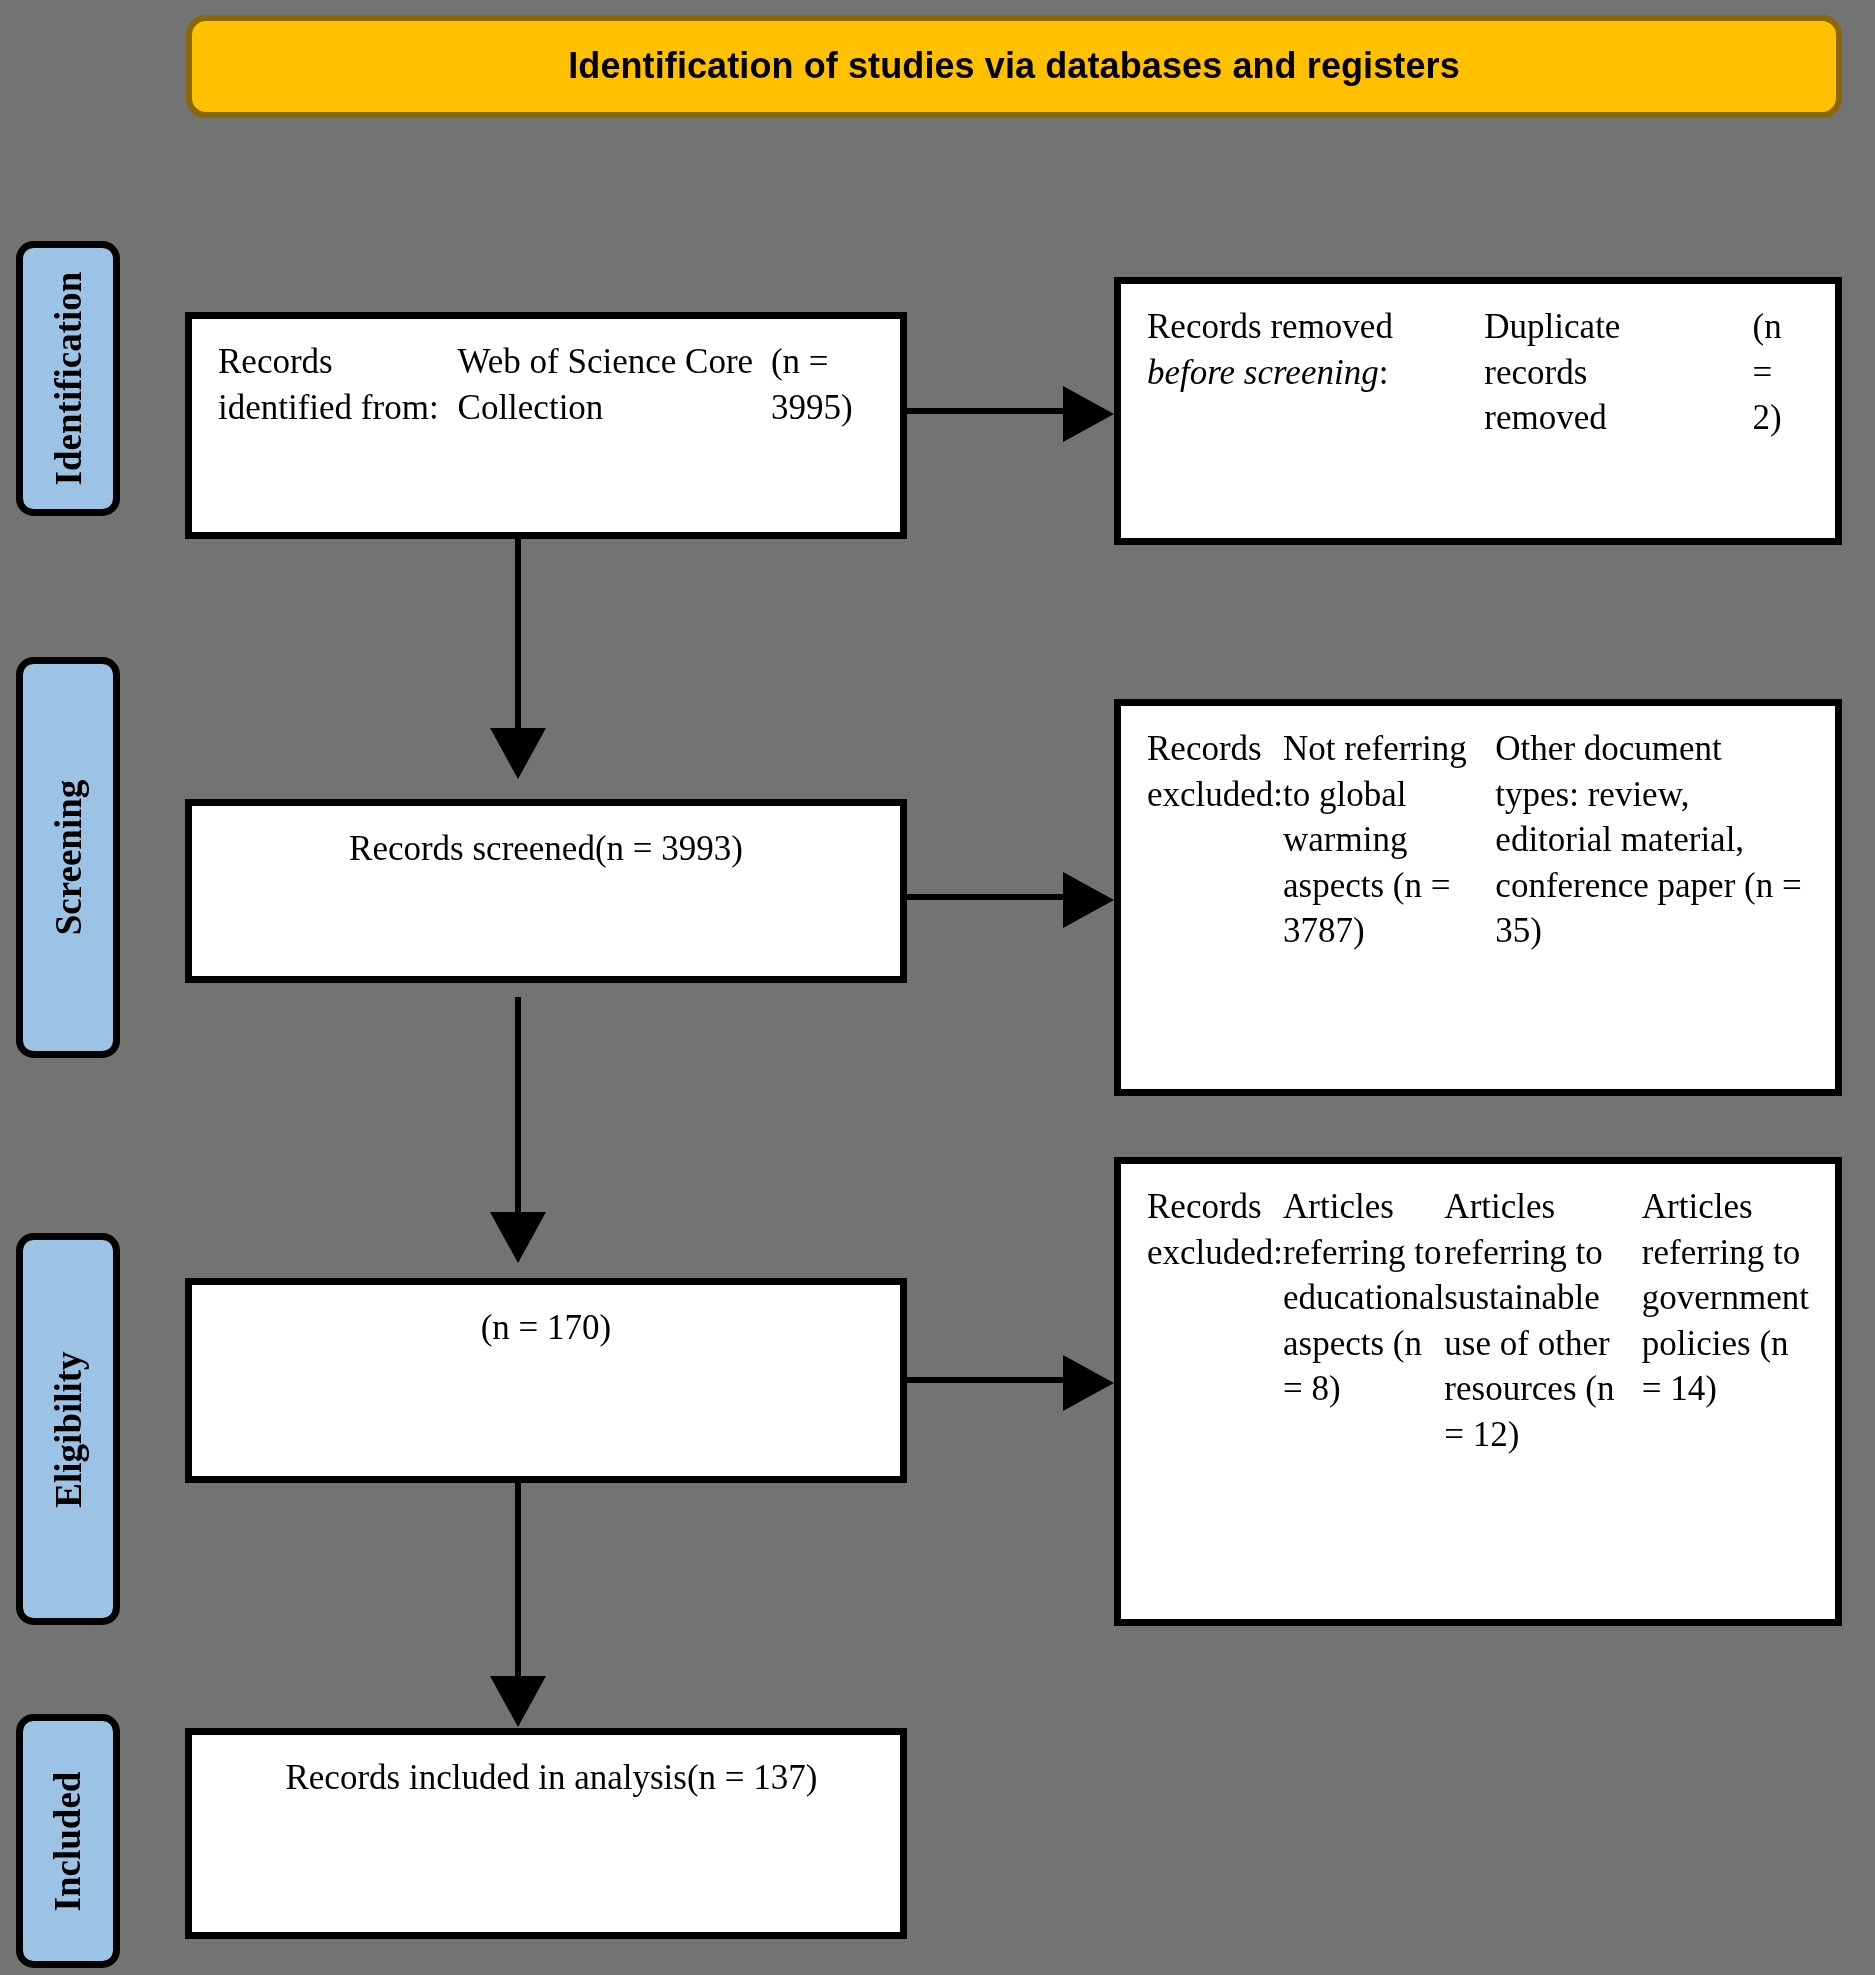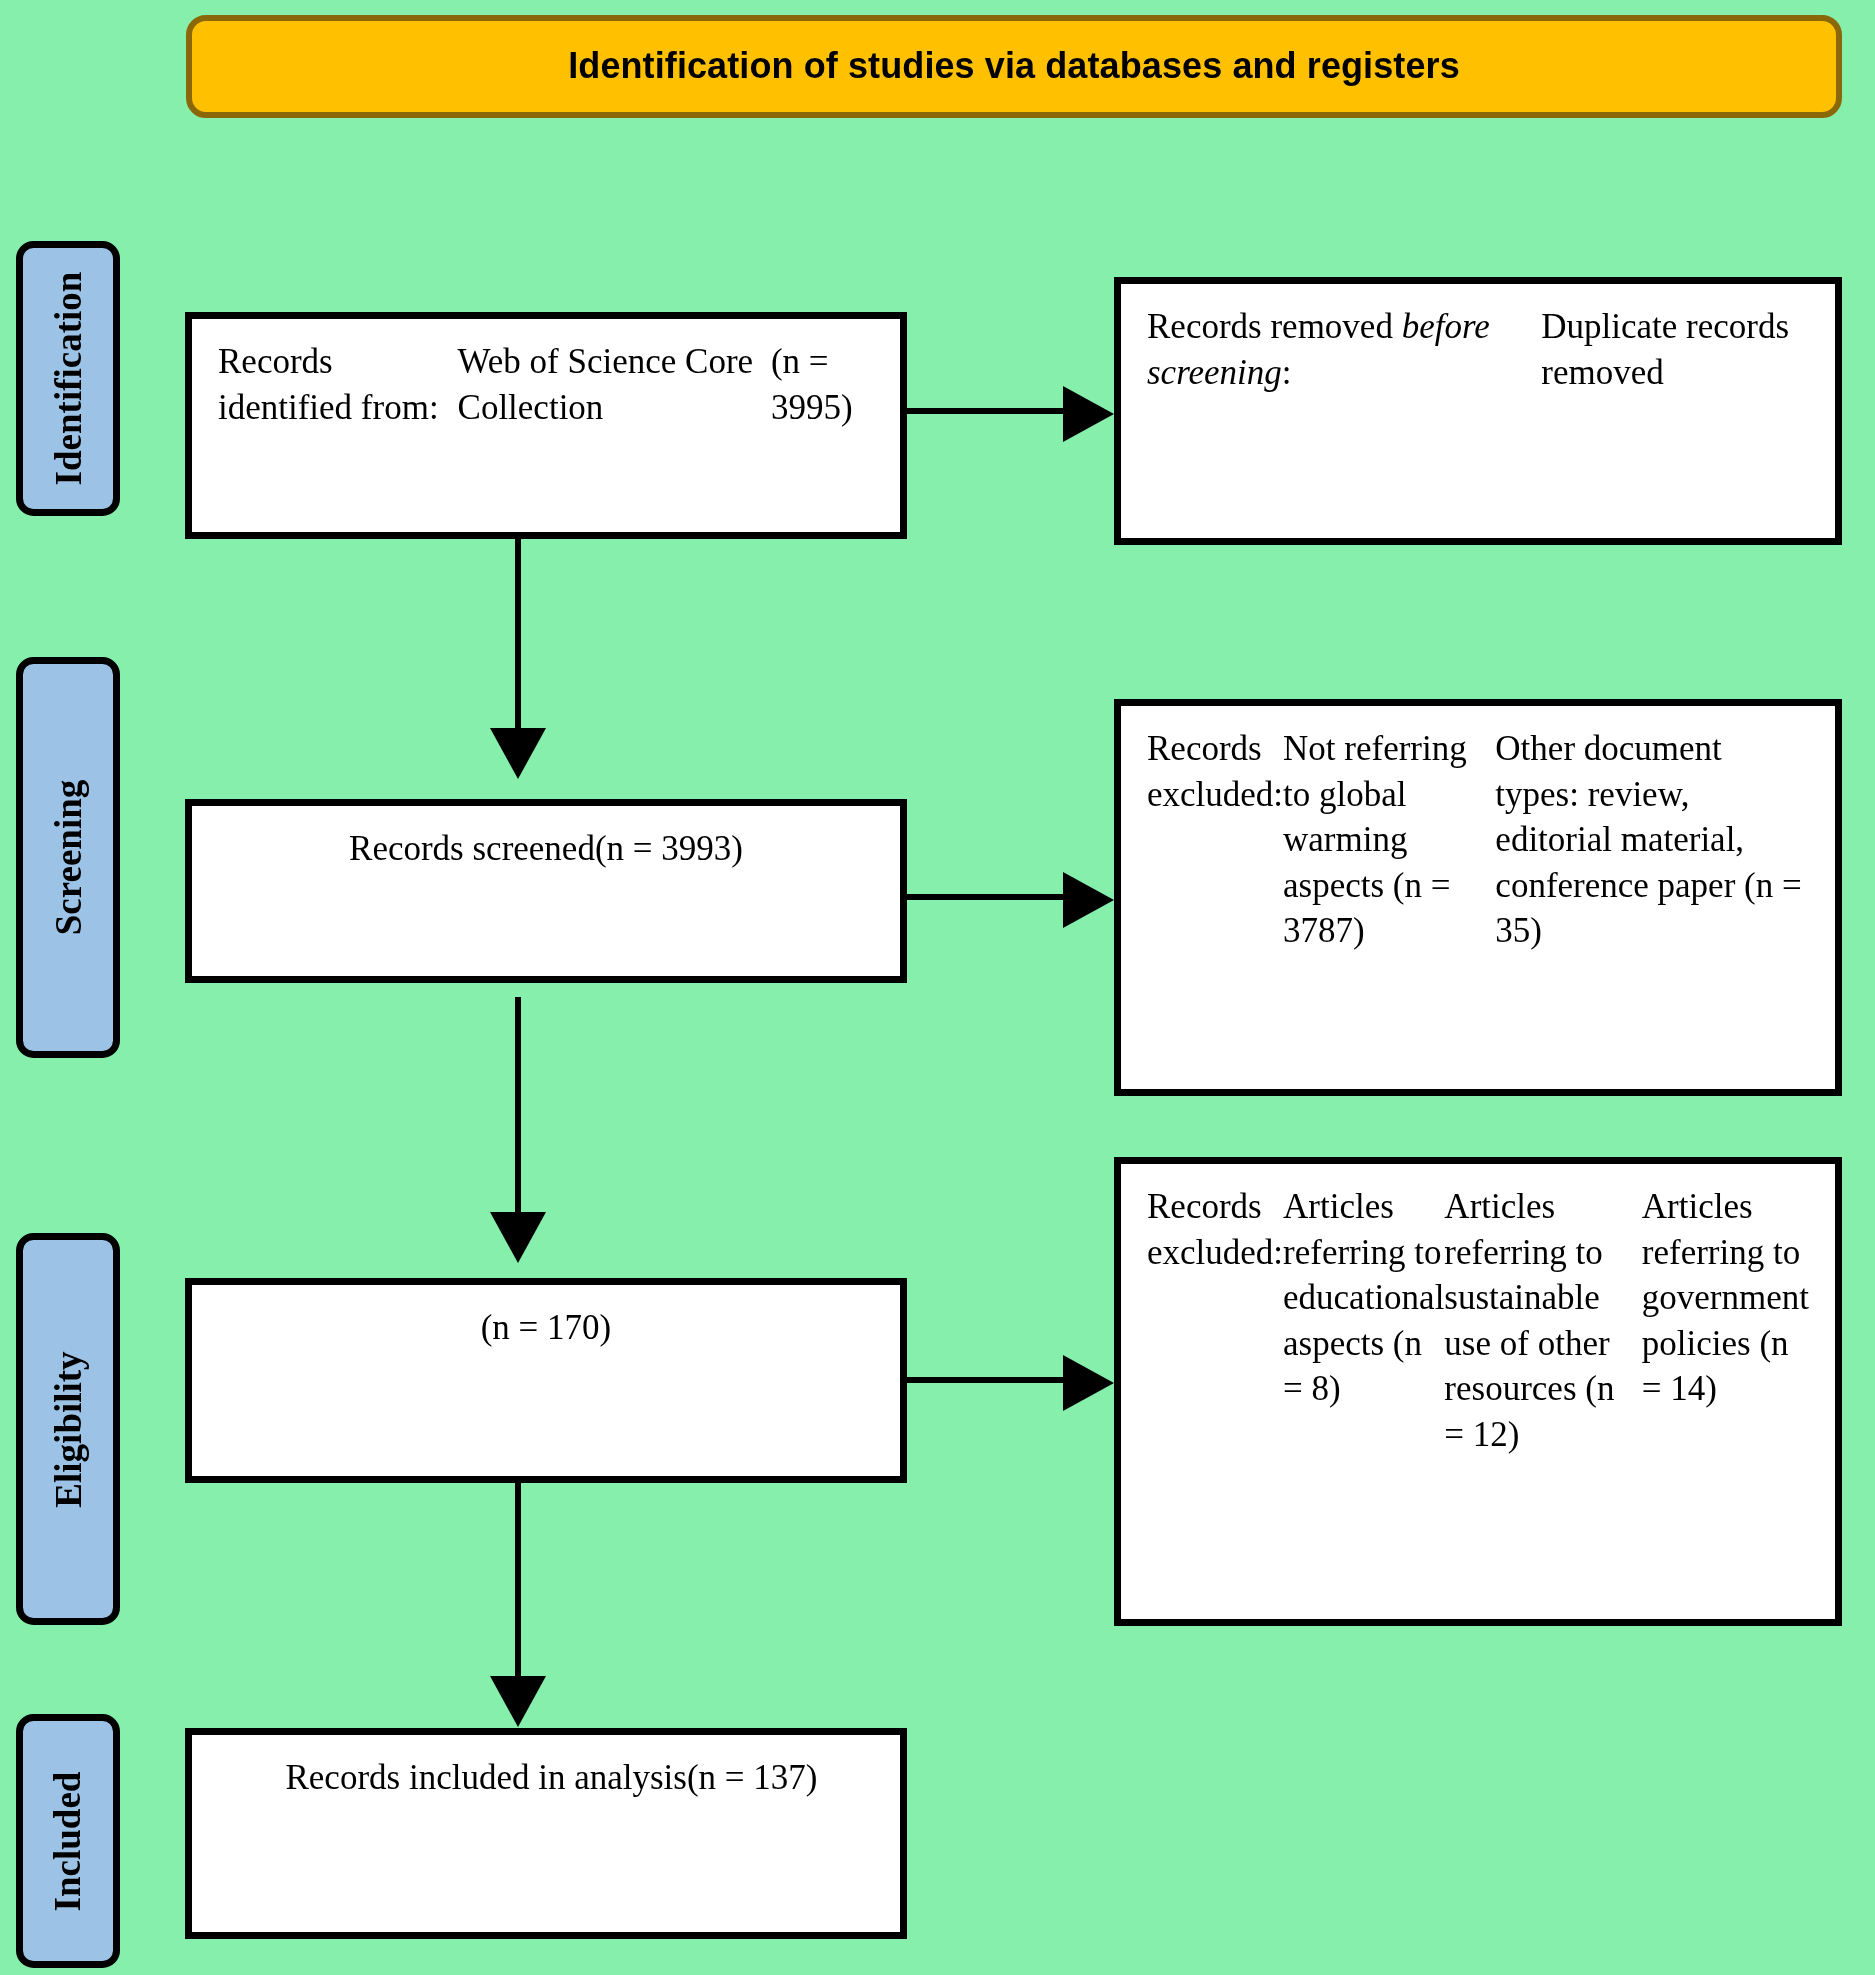--- a/index.html
+++ b/index.html
@@ -9,21 +9,21 @@
     background: #ffffff;
   }
   body {
     font-family: "Liberation Serif", "DejaVu Serif", serif;
   }
 
   #diagram {
     position: relative;
     width: 1875px;
     height: 1975px;
-    background: #86efac;
+    background: #737373;
     overflow: hidden;
   }
 
   
   .header-banner {
     position: absolute;
     left: 186px;
     top: 14.6px;
     width: 1656px;
     height: 103px;
@@ -142,20 +142,21 @@
 
   <div class="flow-box" style="left:185px;top:312px;width:722px;height:227px;">
     <div class="flow-box-text">Records identified from:</div>
     <div class="flow-box-text">Web of Science Core Collection</div>
     <div class="flow-box-text">(n = 3995)</div>
   </div>
 
   <div class="flow-box" style="left:1114px;top:277px;width:728px;height:268px;gap:44px;">
     <div class="flow-box-text"><span>Records removed </span><span class="ital">before screening</span><span>:</span></div>
     <div class="flow-box-text">Duplicate records removed</div>
+    <div class="flow-box-text">(n = 2)</div>
   </div>
 
   <div class="conn-hline" style="left:907px;top:408px;width:161px;"></div>
   <div class="arrow-right" style="left:1063px;top:386px;"></div>
 
   <div class="conn-vline" style="left:515px;top:539px;height:193px;"></div>
   <div class="arrow-down" style="left:490px;top:728px;"></div>
 
   <div class="flow-box" style="left:185px;top:799px;width:722px;height:184px;">
     <div class="flow-box-text">Records screened</div>

